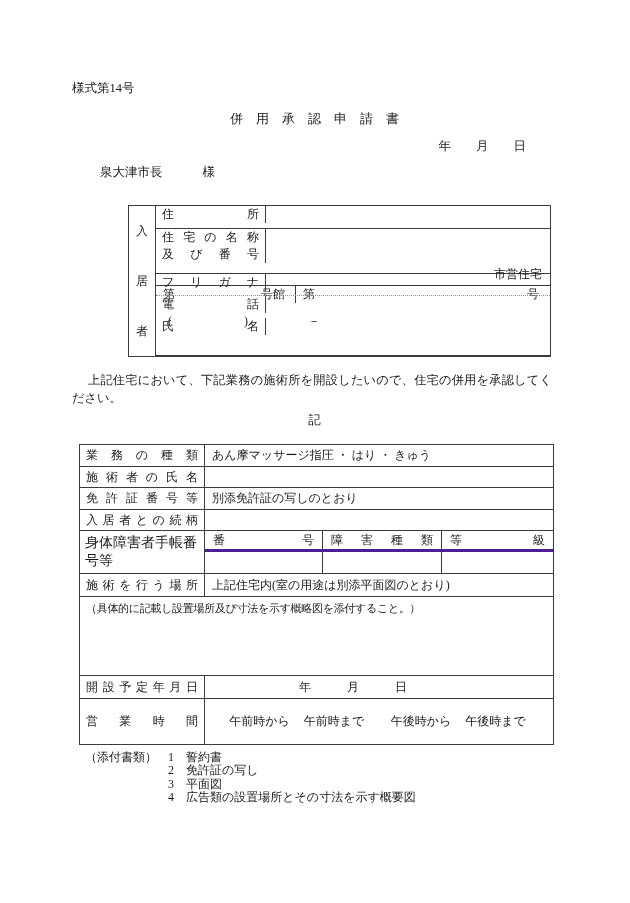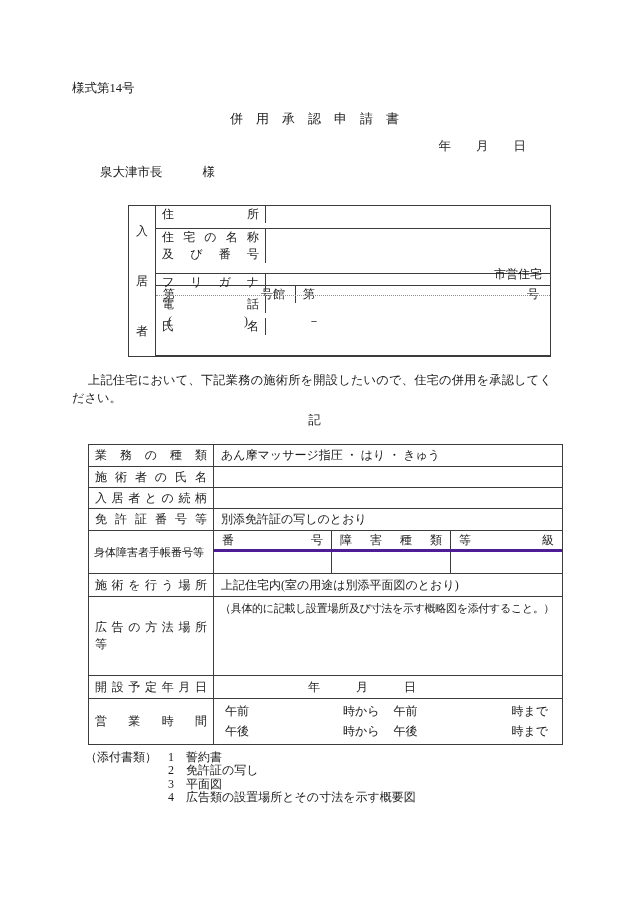--- a/index.html
+++ b/index.html
@@ -93,53 +93,53 @@
   }
   .record-heading {
     margin-top: 6px;
     text-align: center;
     font-size: 12.5px; line-height: 14px;
   }
 
   
   .t2 {
     margin-top: 17px;
-    margin-left: 16px;
+    margin-left: 7px;
     width: 475px; height: 301px;
     border: 1px solid #3c3c3c;
     display: flex; flex-direction: column;
     font-size: 12px;
   }
   .t2-row { display: flex; border-bottom: 1px solid #3c3c3c; }
   .t2-row.h22 { height: 22px; }
   .t2-row.h21 { height: 21px; }
   .t2-row.h23 { height: 23px; }
   .t2-row.dis { height: 43px; }
   .t2-row.ad  { height: 79px; }
   .t2-row.hrs { height: 45px; border-bottom: none; flex: 1; }
   .t2-label {
     width: 125px;
     border-right: 1px solid #3c3c3c;
     padding: 0 6px;
     display: flex; flex-direction: column; justify-content: center;
   }
-  .t2-label.tight { font-size: 11px; padding: 0 5px; }
+  .t2-label.tight { font-size: 14px; padding: 0 5px; }
   .t2-value { flex: 1; display: flex; align-items: center; padding: 0 7px; }
   .t2-value.date { padding-left: 94px; }
   .dis-value { flex: 1; display: flex; flex-direction: column; }
   .dis-sub { display: flex; flex: 1; }
   .dis-sub.header { border-bottom: 3px solid #4c1d95; max-height: 21px; }
   .dis-c { display: flex; flex-direction: column; justify-content: center; padding: 0 8px; }
   .dis-c.c1 { width: 118px; border-right: 1px solid #3c3c3c; }
   .dis-c.c2 { width: 119px; border-right: 1px solid #3c3c3c; }
   .dis-c.c3 { flex: 1; }
   .ad-value { flex: 1; display: flex; flex-direction: row; }
   .ad-note { font-size: 11px; letter-spacing: -0.3px; padding: 4px 4px 0 6px; white-space: nowrap; }
   .hrs-value {
-    flex: 1; display: flex; flex-direction: column;
+    flex: 1; display: flex; flex-direction: row;
     justify-content: space-around;
     padding: 2px 14px 2px 11px;
   }
   .hour-line { display: flex; align-items: center; }
   .hour-line .sp { flex: 1; }
   .hour-line .gap { width: 14px; }
 
   
   .attachments {
     margin-top: 6px;
@@ -230,28 +230,28 @@
     <div class="t2-row h22">
       <div class="t2-label jt">業 務 の 種 類</div>
       <div class="t2-value">あん摩マッサージ指圧 ・ はり ・ きゅう</div>
     </div>
 
     <div class="t2-row h21">
       <div class="t2-label jt">施 術 者 の 氏 名</div>
       <div class="t2-value"></div>
     </div>
 
+    <div class="t2-row h22">
+      <div class="t2-label jt">免 許 証 番 号 等</div>
+      <div class="t2-value">別添免許証の写しのとおり</div>
+    </div>
+
     <div class="t2-row h21">
       <div class="t2-label jt">入 居 者 と の 続 柄</div>
       <div class="t2-value"></div>
-    </div>
-
-    <div class="t2-row h22">
-      <div class="t2-label jt">免 許 証 番 号 等</div>
-      <div class="t2-value">別添免許証の写しのとおり</div>
     </div>
 
     <div class="t2-row dis">
       <div class="t2-label tight">身体障害者手帳番号等</div>
       <div class="dis-value">
         <div class="dis-sub header">
           <div class="dis-c c1 jt">番　号</div>
           <div class="dis-c c2 jt">障 害 種 類</div>
           <div class="dis-c c3 jt">等　級</div>
         </div>
@@ -262,21 +262,20 @@
         </div>
       </div>
     </div>
 
     <div class="t2-row h23">
       <div class="t2-label jt">施 術 を 行 う 場 所</div>
       <div class="t2-value">上記住宅内(室の用途は別添平面図のとおり)</div>
     </div>
 
     <div class="t2-row ad">
-      <div class="t2-label jt">広 告 の 方 法 場 所 等</div>
       <div class="ad-value">
         <div class="ad-note">（具体的に記載し設置場所及び寸法を示す概略図を添付すること。）</div>
         <div style="flex:1"></div>
       </div>
     </div>
 
     <div class="t2-row h23">
       <div class="t2-label jt">開 設 予 定 年 月 日</div>
       <div class="t2-value date">年　　　月　　　日</div>
     </div>

